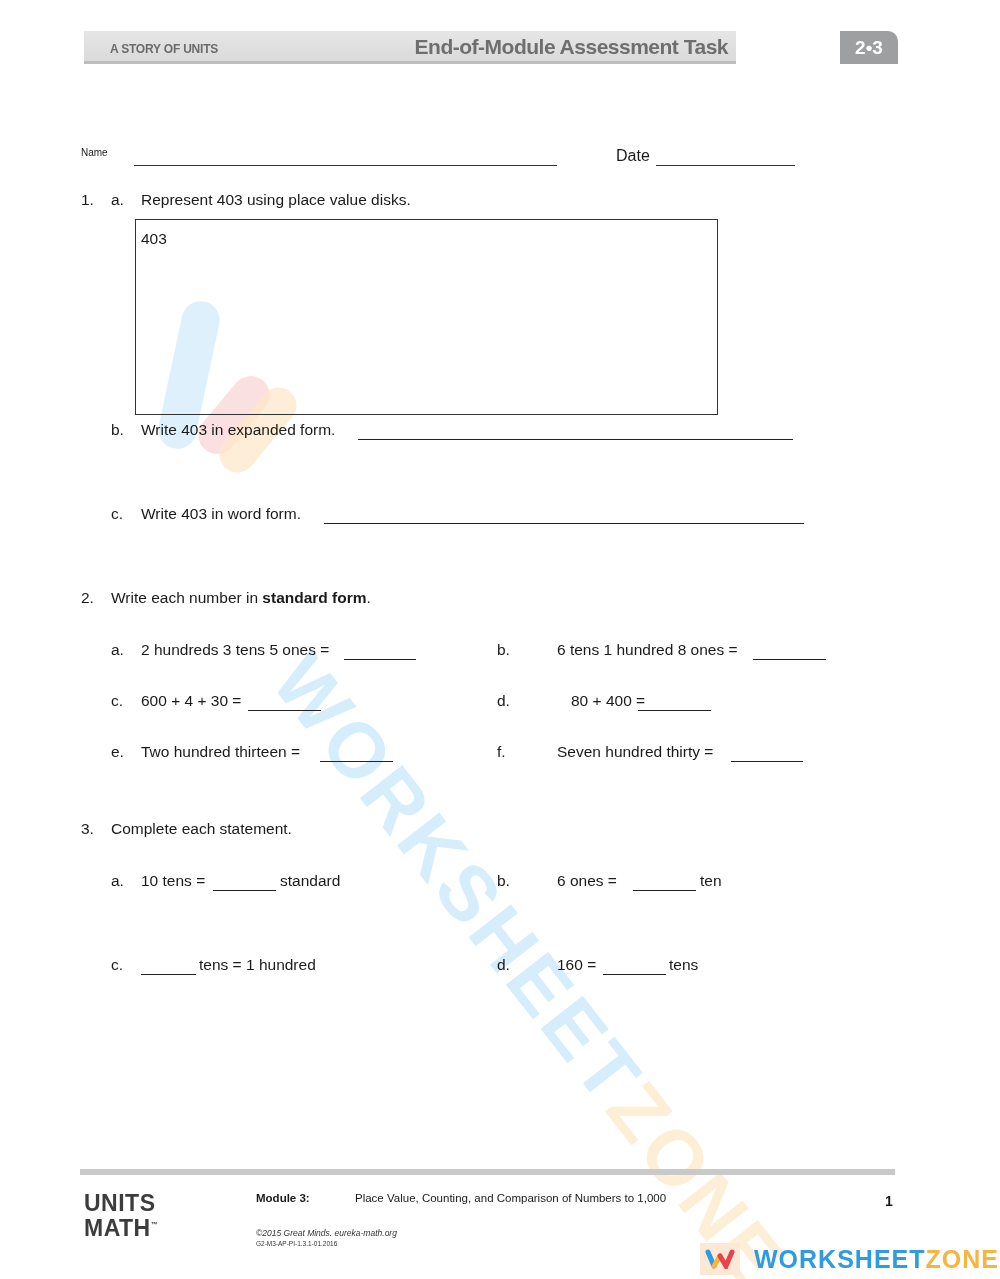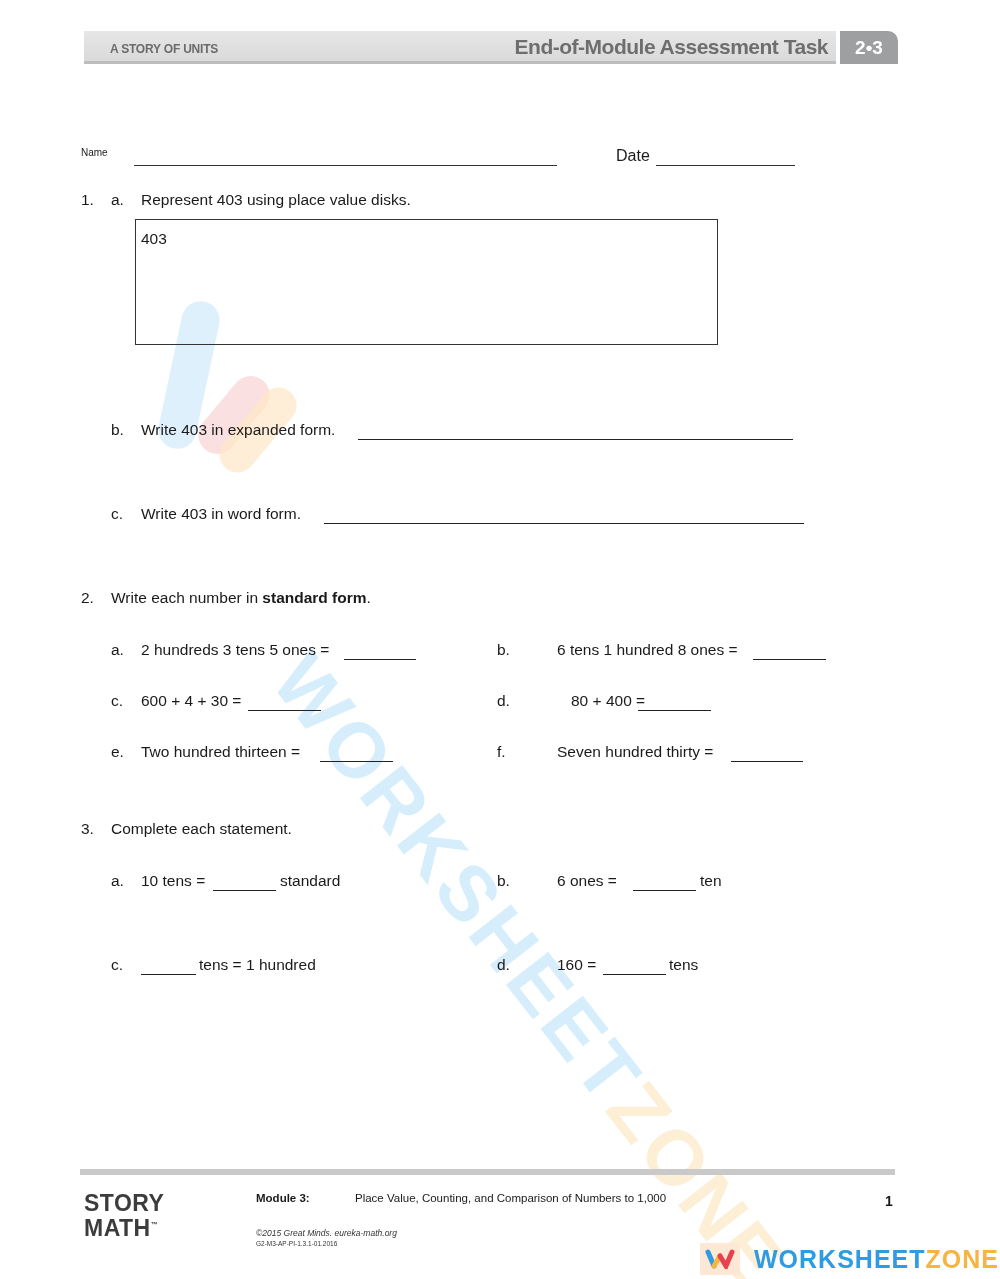--- a/index.html
+++ b/index.html
@@ -1,37 +1,37 @@
 <!DOCTYPE html>
 <html><head>
 <meta charset="utf-8">
 <style>
   * { box-sizing: border-box; margin: 0; padding: 0; }
   html, body { width: 1000px; height: 1279px; background: #ffffff; overflow: hidden; }
   body { position: relative; font-family: "Liberation Sans", "DejaVu Sans", sans-serif; color: #1a1a1a; }
 
   
-  .header { position: absolute; left: 84px; top: 31px; width: 752px; height: 33px;
+  .header { position: absolute; left: 84px; top: 31px; width: 652px; height: 33px;
     background: linear-gradient(#e6e6e6, #d9d9d9); }
   .header .underbar { position: absolute; left: 0; right: 0; bottom: 0; height: 3px; background: #bdbdbd; }
   .story { position: absolute; left: 26px; top: 11px; font-size: 12px; font-weight: bold; color: #6b6b6b; letter-spacing: -0.2px; }
   .task-title { position: absolute; right: 8px; top: 4px; font-size: 21px; font-weight: bold; color: #6e6e6e; letter-spacing: -0.5px; text-align: center; }
   .badge { position: absolute; left: 840px; top: 31px; width: 58px; height: 33px; background: #9d9fa1;
     border-top-right-radius: 10px; color: #fff; font-weight: bold; font-size: 19px; text-align: center; line-height: 33px; }
 
   
   .name-row { position: absolute; top: 147px; left: 81px; font-size: 10px; }
   .name-line { position: absolute; top: 165px; left: 134px; width: 423px; border-bottom: 1px solid #333; }
   .date-lbl { position: absolute; top: 147px; left: 616px; font-size: 16px; }
   .date-line { position: absolute; top: 165px; left: 656px; width: 139px; border-bottom: 1px solid #333; }
 
   .txt { position: absolute; font-size: 15.5px; white-space: nowrap; }
   b { font-weight: bold; }
 
-  .answer-box { position: absolute; left: 135px; top: 219px; width: 583px; height: 126px; border: 1.5px solid #333; }
+  .answer-box { position: absolute; left: 135px; top: 219px; width: 583px; height: 196px; border: 1.5px solid #333; }
   .answer-box span { position: absolute; left: 5px; top: 10px; font-size: 15.5px; }
 
   
   .wm { position: absolute; pointer-events: none; }
   .wm-bar1 { left: 170px; top: 300px; width: 38px; height: 150px; background: #cfe9fb; border-radius: 20px; transform: rotate(12deg); opacity: .7; }
   .wm-bar2 { left: 215px; top: 370px; width: 38px; height: 90px; background: #f9d3d6; border-radius: 20px; transform: rotate(40deg); opacity: .7; }
   .wm-bar3 { left: 240px; top: 380px; width: 36px; height: 100px; background: #fde7c6; border-radius: 20px; transform: rotate(40deg); opacity: .7; }
   .wm-text { left: 290px; top: 620px; font-size: 78px; font-weight: bold; letter-spacing: 4px; transform: rotate(52deg); transform-origin: left center; white-space: nowrap; opacity: .22; }
   .wm-text .blue { color: #4ab3f1; } .wm-text .orange { color: #f9b64a; }
 
@@ -128,21 +128,21 @@
 <div style="position:absolute;left:141px;top:974px;width:55px;border-bottom:1px solid #222"></div>
 <span class="txt" style="left:199px;top:956px">tens = 1 hundred</span>
 
 <span class="txt" style="left:497px;top:956px">d.</span>
 <span class="txt" style="left:557px;top:956px">160 =</span>
 <div style="position:absolute;left:603px;top:974px;width:63px;border-bottom:1px solid #222"></div>
 <span class="txt" style="left:669px;top:956px">tens</span>
 
 <div class="footer-bar"></div>
 <div class="eureka">
-  <div>STORY</div>
+  <div>UNITS</div>
   <div><span>MATH</span><sup style="font-size:7px">™</sup></div>
 </div>
 <span class="module-lbl">Module 3:</span>
 <span class="module-title">Place Value, Counting, and Comparison of Numbers to 1,000</span>
 <span class="page-num">1</span>
 <span class="copy">©2015 Great Minds. eureka-math.org</span>
 <span class="code">G2-M3-AP-PI-1.3.1-01.2016</span>
 
 <div class="wz">
   <div class="wz-logo">

